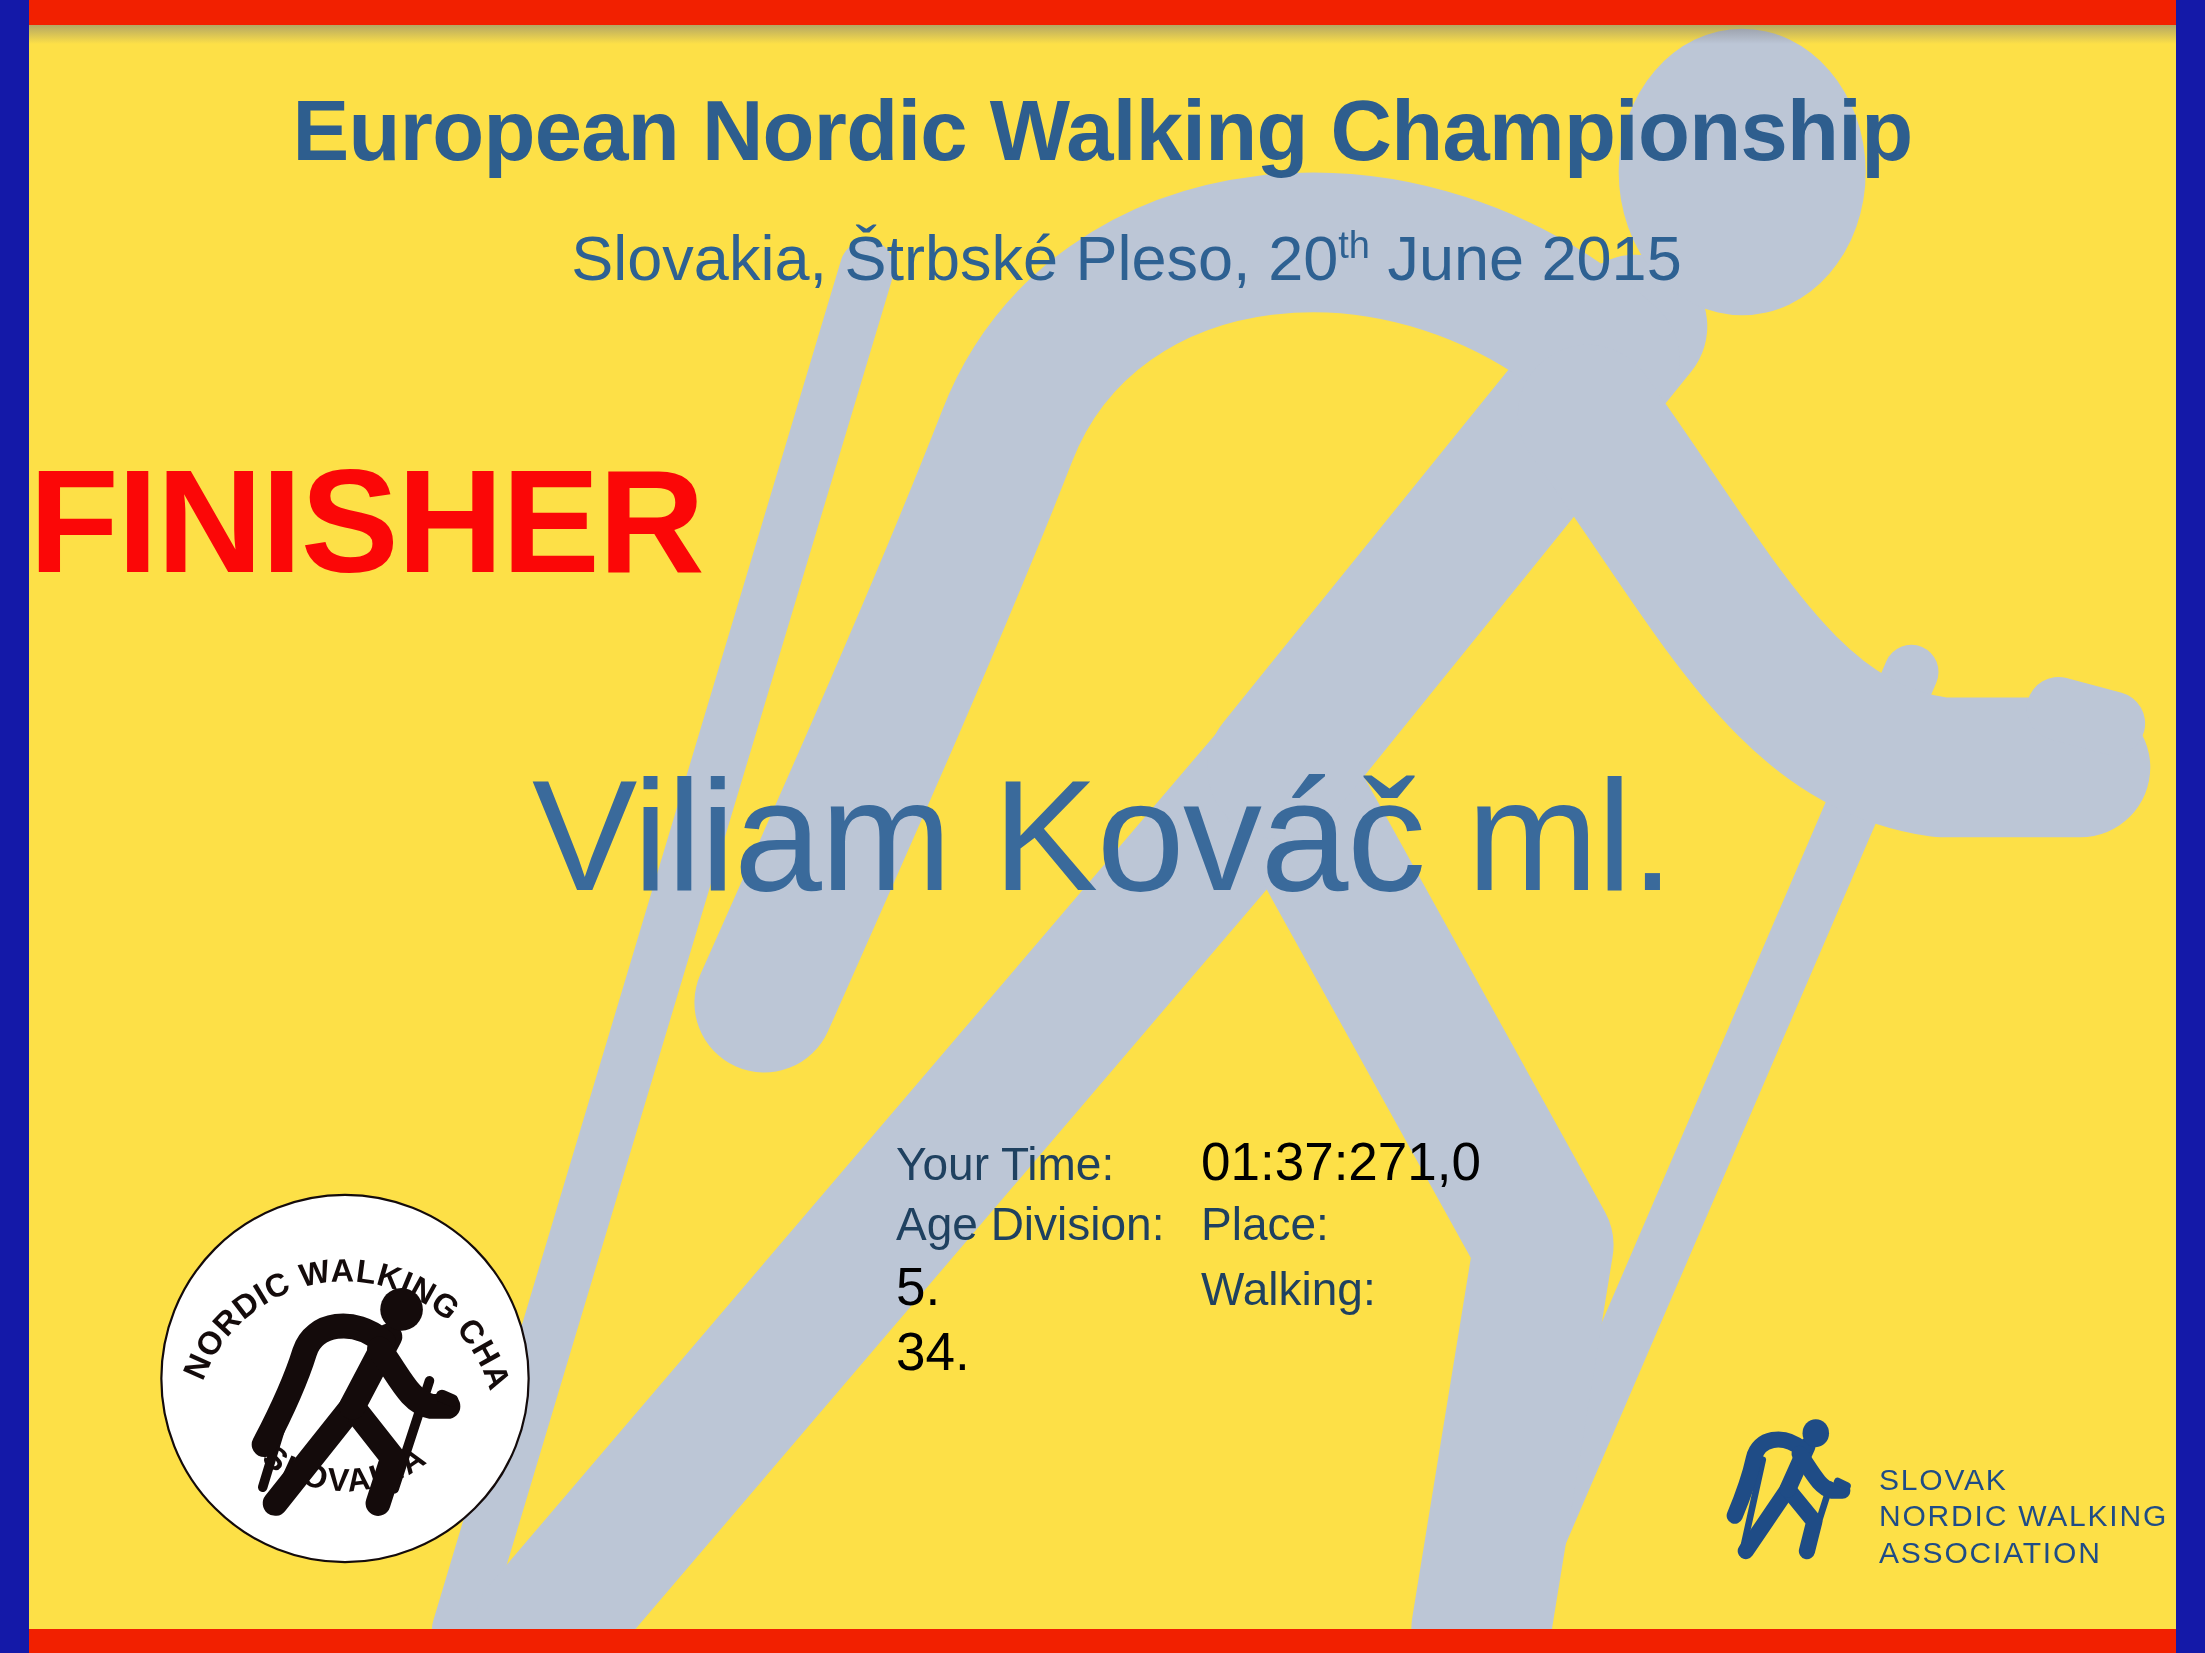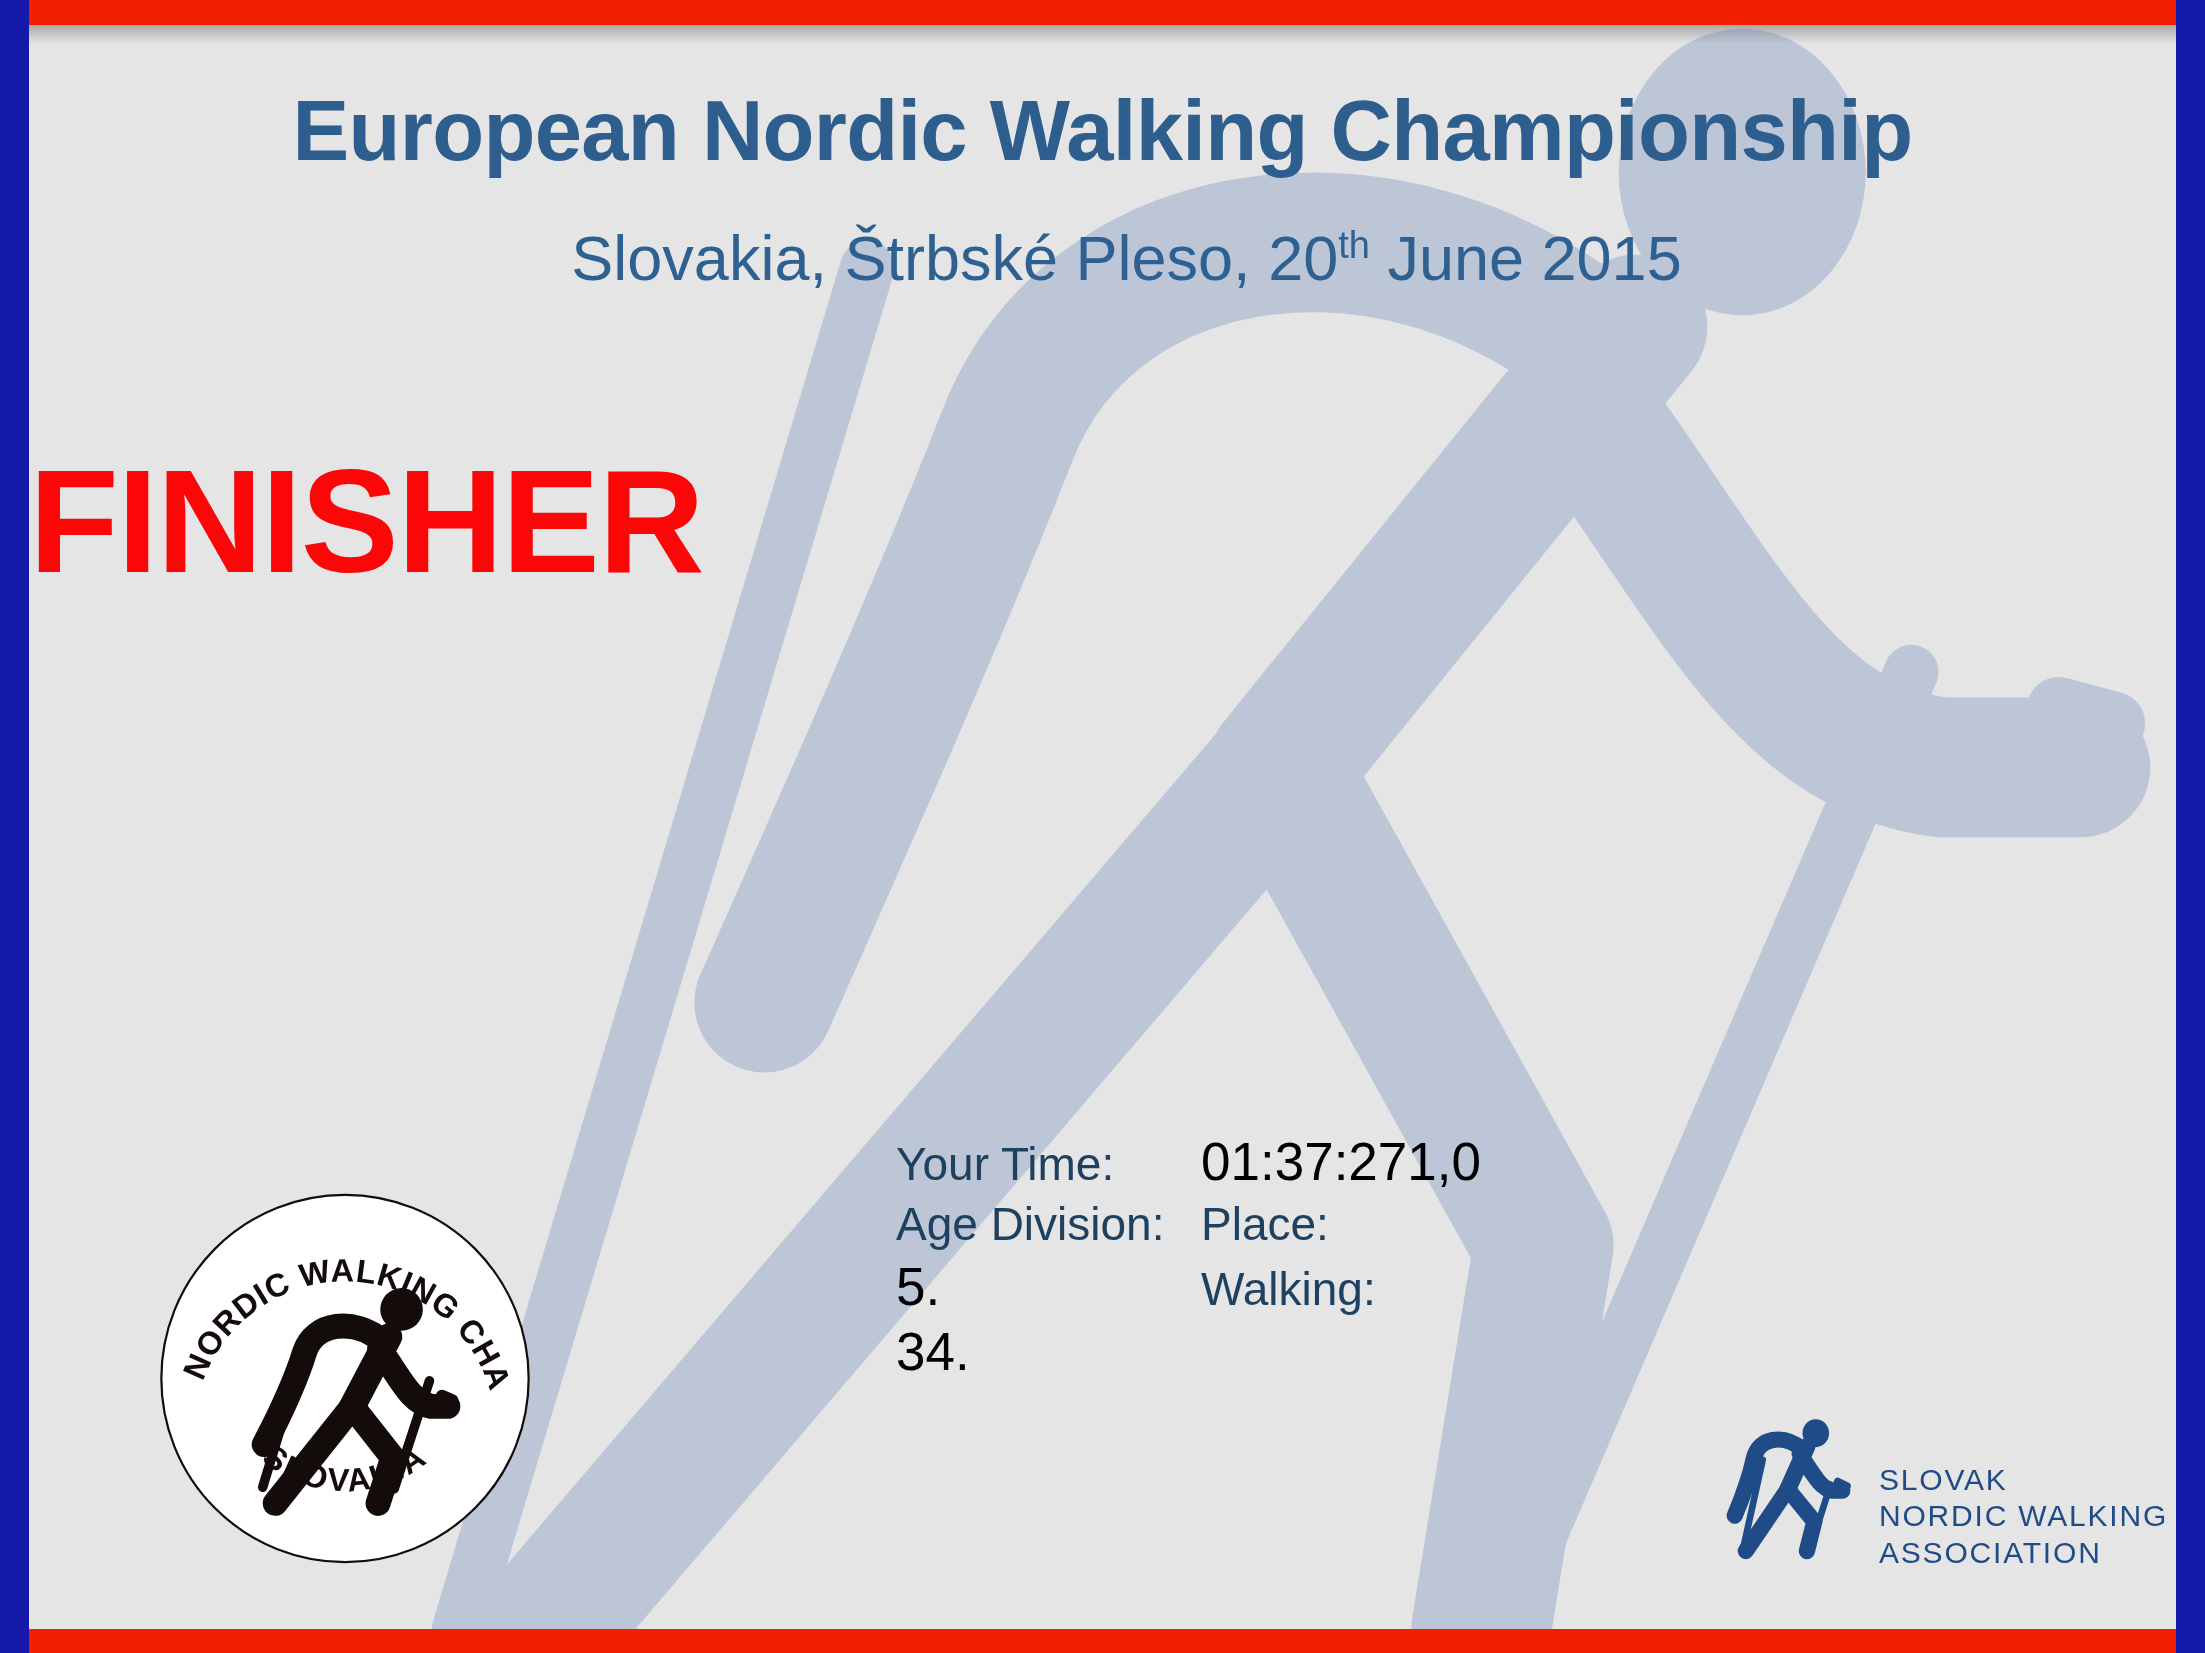--- a/index.html
+++ b/index.html
@@ -19,21 +19,21 @@
   #edge-top{left:0;right:0;top:0;height:25px;background:#F22000;}
   #edge-bottom{left:0;right:0;bottom:0;height:25px;background:#F22000;}
   #edge-left{left:0;top:0;bottom:0;width:29px;background:#1419A8;}
   #edge-right{right:0;top:0;bottom:0;width:29px;background:#1419A8;}
   #edge-top-shadow{
     left:29px;right:29px;top:25px;height:19px;
     background:linear-gradient(to bottom,rgba(120,120,125,.55),rgba(255,255,255,0));
   }
   #inner-field{
     position:absolute;left:29px;right:29px;top:25px;bottom:25px;
-    background:#e5e5e5;overflow:hidden;
+    background:#fde047;overflow:hidden;
   }
 
   
   #watermark{
     position:absolute;left:0;top:0;width:100%;height:100%;
     z-index:1;pointer-events:none;
   }
   #watermark svg{display:block;width:100%;height:100%;}
 
   
@@ -152,20 +152,21 @@
     <div id="content">
 
       <div id="event-title">European Nordic Walking Championship</div>
 
       <div id="event-subtitle">
         <span>Slovakia, Štrbské Pleso, 20</span><span class="sup">th</span><span> June 2015</span>
       </div>
 
       <div id="status-banner">FINISHER</div>
 
+      <div id="athlete-name">Viliam Kováč ml.</div>
 
       <div id="results">
         <div class="result-label">Your Time:</div>
         <div class="result-value">01:37:271,0</div>
 
         <div class="result-label">Age Division:</div>
 
         <div class="result-label">Place:</div>
         <div class="result-value">5.</div>
 

